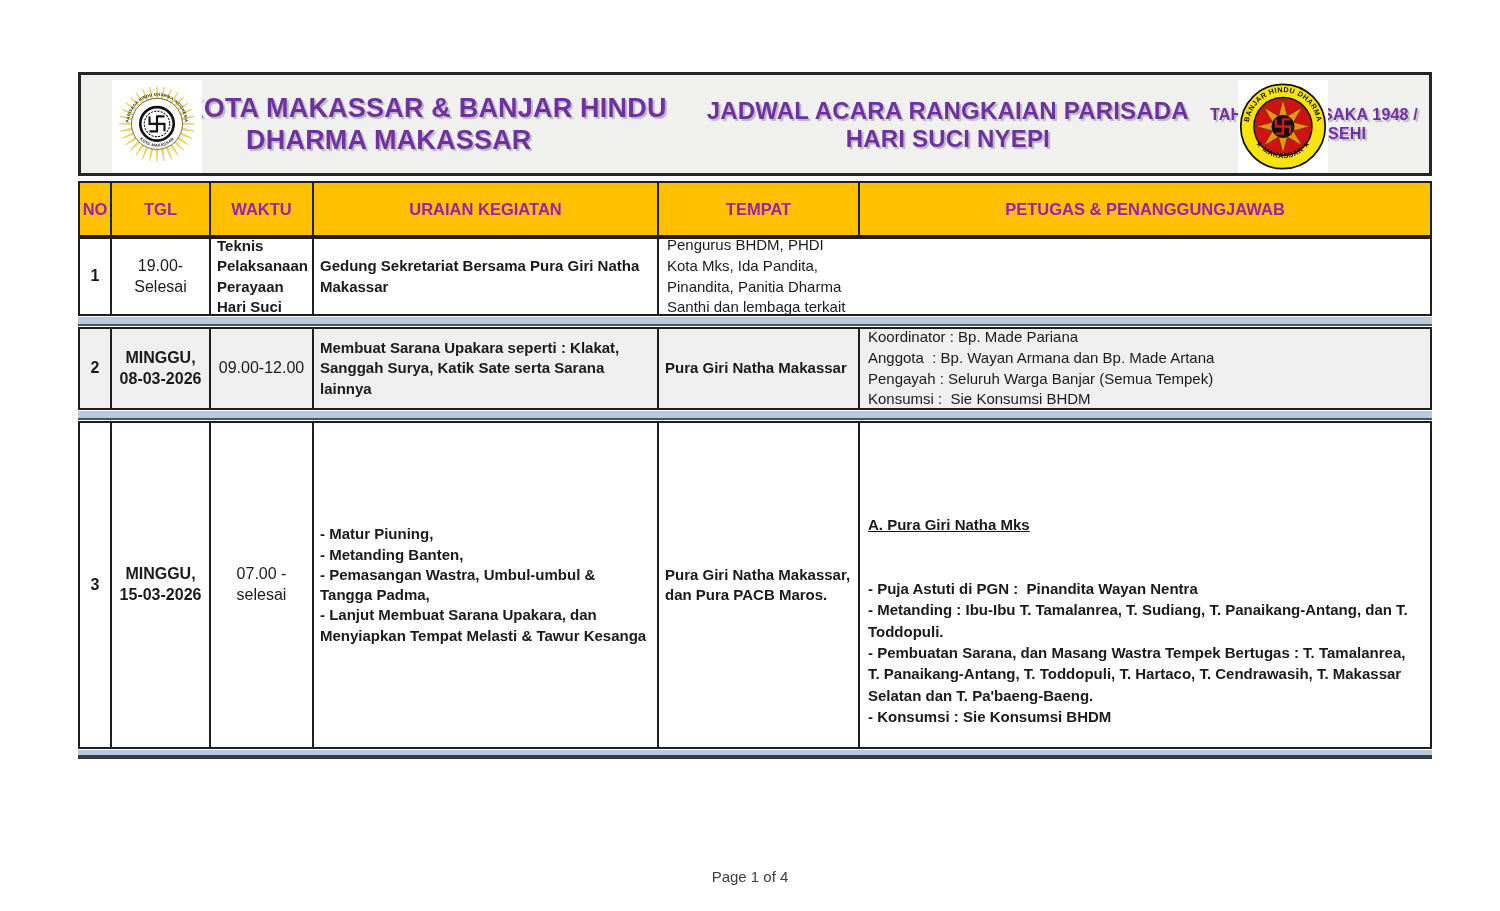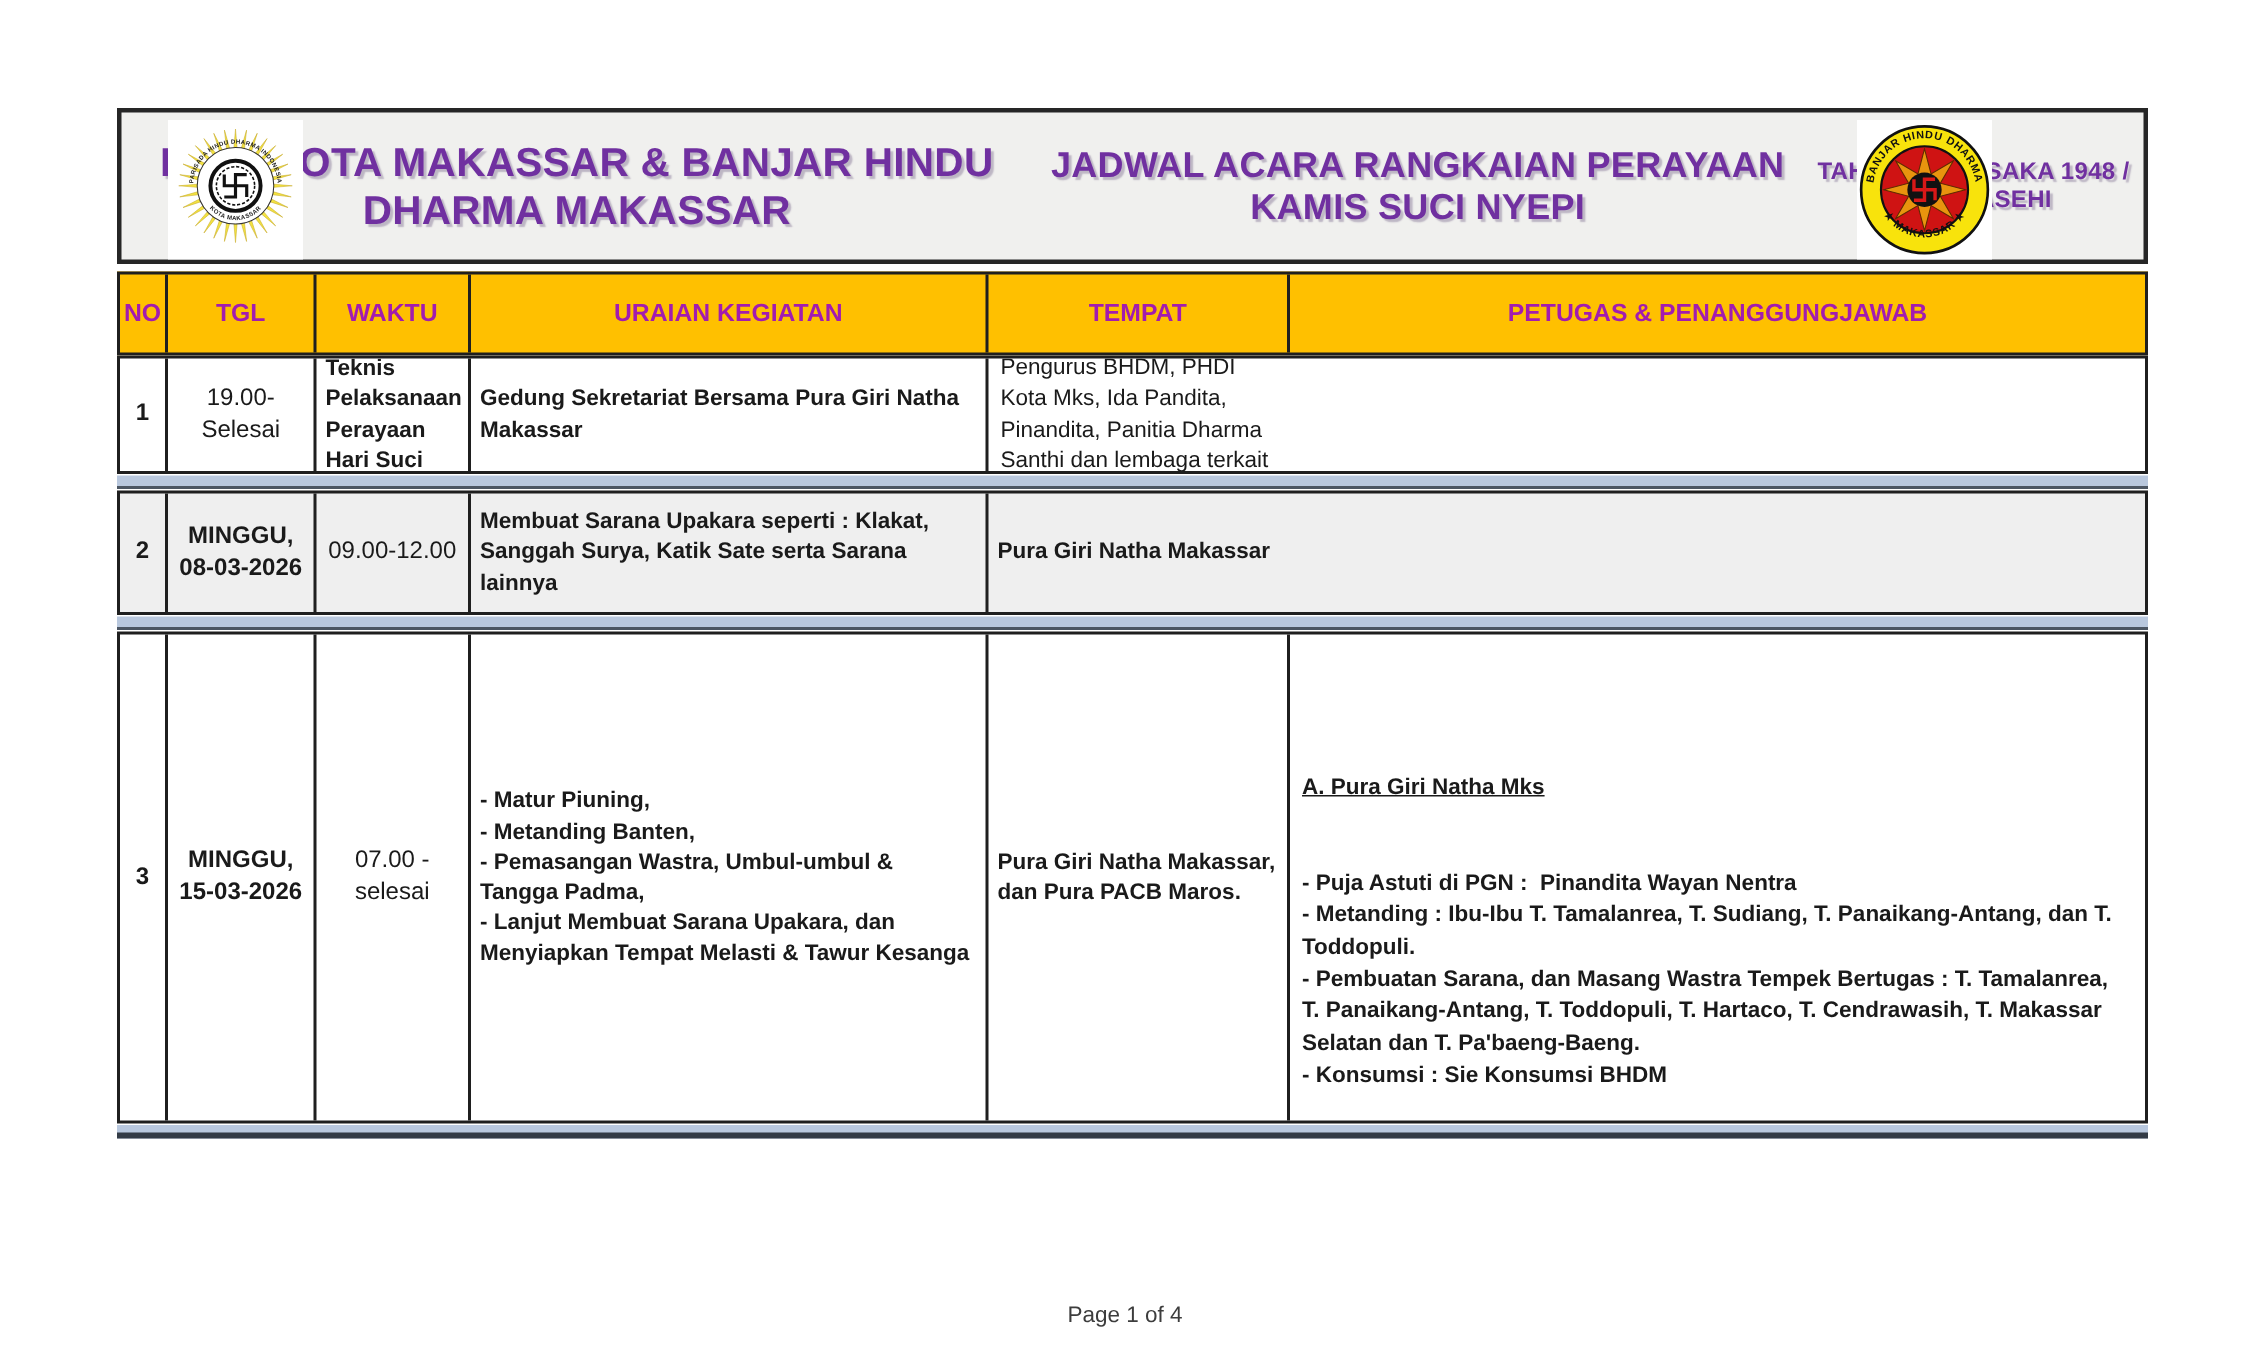--- a/index.html
+++ b/index.html
@@ -110,21 +110,21 @@
             <path d="M50,47 L50,38.5 L58.5,38.5"></path>
             <path d="M50,47 L58.5,47 L58.5,55.5"></path>
             <path d="M50,47 L50,55.5 L41.5,55.5"></path>
             <path d="M50,47 L41.5,47 L41.5,38.5"></path>
           </g>
         </svg>
       </div>
 
       <div class="titles">
         <div class="t-line t1">PHDI KOTA MAKASSAR &amp; BANJAR HINDU DHARMA MAKASSAR</div>
-        <div class="t-line t2">JADWAL ACARA RANGKAIAN PERAYAAN KAMIS SUCI NYEPI</div>
+        <div class="t-line t2">JADWAL ACARA RANGKAIAN PARISADA HARI SUCI NYEPI</div>
         <div class="t-line t3">TAHUN BARU SAKA 1948 / 2026 MASEHI</div>
       </div>
 
       <div class="logo-box right">
         <svg viewBox="0 0 100 100">
           <defs>
             <path id="barcT" d="M 11,50 A 39,39 0 0 1 89,50" fill="none"></path>
             <path id="barcB" d="M 14,50 A 36,36 0 0 0 86,50" fill="none"></path>
           </defs>
           <circle cx="50" cy="50" r="48" fill="#f8e30c" stroke="#111111" stroke-width="2"></circle>
@@ -166,20 +166,24 @@
 
     <div class="sep"></div>
 
     <div class="tbl-row gray r2">
       <div class="cell c-center c-bold">2</div>
       <div class="cell c-center c-bold">MINGGU,
 08-03-2026</div>
       <div class="cell c-center">09.00-12.00</div>
       <div class="cell c-left">Membuat Sarana Upakara seperti : Klakat, Sanggah Surya, Katik Sate serta Sarana lainnya</div>
       <div class="cell c-left">Pura Giri Natha Makassar</div>
+      <div class="cell c-pet">Koordinator : Bp. Made Pariana
+Anggota  : Bp. Wayan Armana dan Bp. Made Artana
+Pengayah : Seluruh Warga Banjar (Semua Tempek)
+Konsumsi :  Sie Konsumsi BHDM</div>
     </div>
 
     <div class="sep"></div>
 
     <div class="tbl-row r3">
       <div class="cell c-center c-bold">3</div>
       <div class="cell c-center c-bold">MINGGU,
 15-03-2026</div>
       <div class="cell c-center">07.00 - selesai</div>
       <div class="cell c-left">- Matur Piuning,

